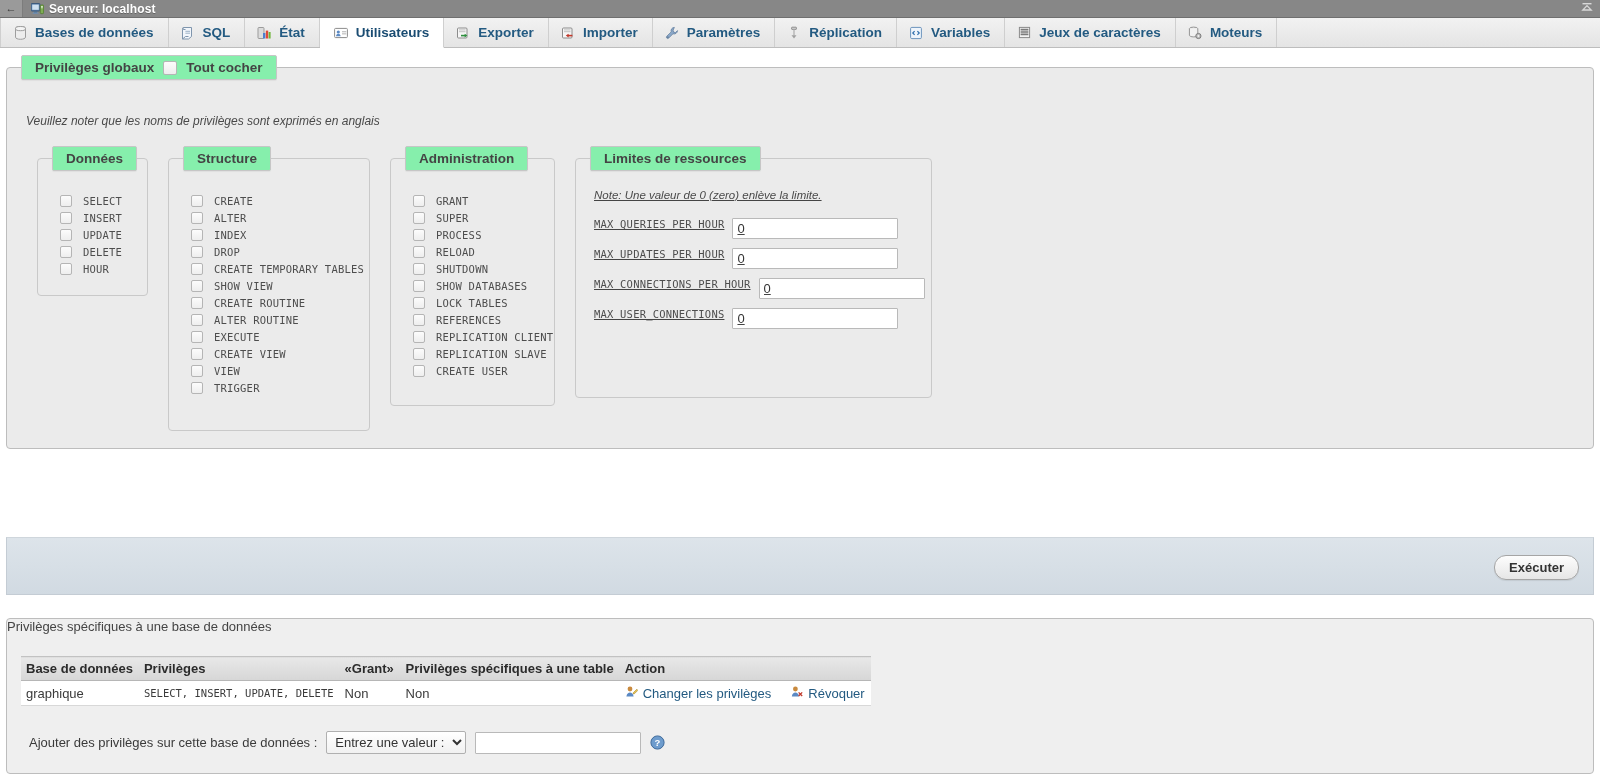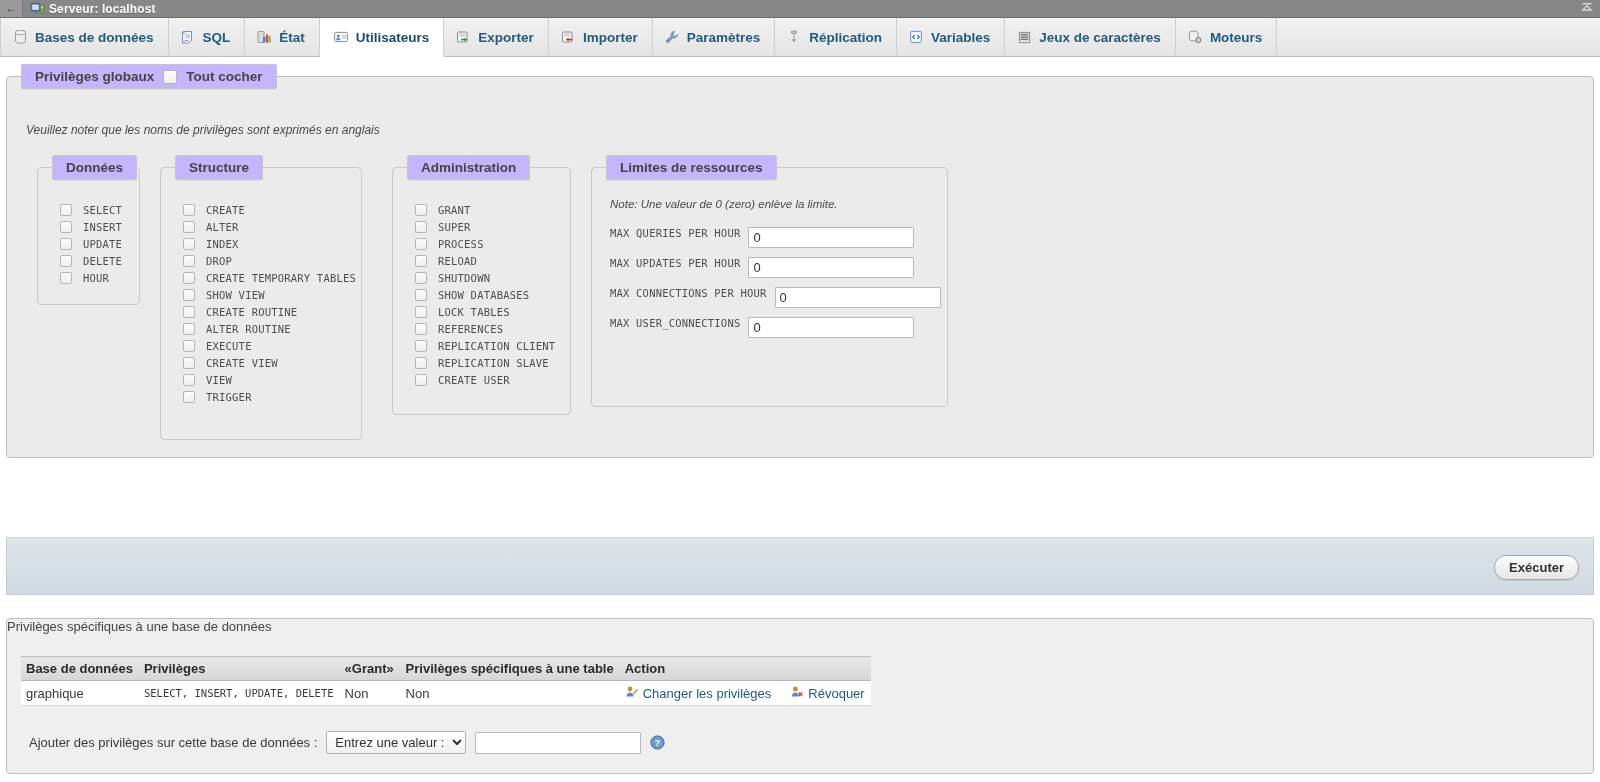--- a/index.html
+++ b/index.html
@@ -59,21 +59,21 @@
     top: 1px;
     color: #d8d8d8;
     font-size: 11px;
     line-height: 14px;
     width: 14px;
     text-align: center;
   }
 
   
   .navbar {
-    height: 39px;
+    height: 30px;
     background: linear-gradient(to bottom, #f2f2f2 0%, #e4e4e4 100%);
     border-bottom: 1px solid #bdbdbd;
     display: flex;
     align-items: stretch;
     padding-left: 0;
     box-sizing: border-box;
   }
   .navtab {
     display: flex;
     align-items: center;
@@ -122,21 +122,21 @@
     position: relative;
     border: 1px solid #bdbdbd;
     border-radius: 4px;
     background: #ebebeb;
     box-sizing: border-box;
   }
   .fs > .legend {
     position: absolute;
     top: -13px;
     left: 14px;
-    background: #c4b5fd;
+    background: #86efac;
     border: 1px solid #c6c6c6;
     border-radius: 2px;
     padding: 4px 13px 4px 13px;
     font-weight: bold;
     color: #444;
     font-size: 13.5px;
     display: flex;
     align-items: center;
     gap: 9px;
     white-space: nowrap;
@@ -163,23 +163,23 @@
 
   .priv-cols {
     position: absolute;
     top: 90px;
     left: 30px;
     display: flex;
     align-items: flex-start;
     gap: 20px;
   }
 
-  #fs-donnees   { width: 103px; height: 138px; margin-top: 0; }
+  #fs-donnees   { width: 111px; height: 138px; margin-top: 0; }
   #fs-structure { width: 202px; height: 273px; }
-  #fs-admin     { width: 179px; height: 248px; margin-left: 10px; }
+  #fs-admin     { width: 165px; height: 248px; }
   #fs-limits    { width: 357px; height: 240px; }
 
   .fs .body {
     padding: 33px 0 0 22px;
   }
   .cb-row {
     display: flex;
     align-items: center;
     gap: 11px;
     height: 17px;
@@ -197,21 +197,21 @@
   }
   .cb-row .cb-label {
     font-family: "DejaVu Sans Mono", "Liberation Mono", monospace;
     font-size: 10.5px;
     color: #4d4d4d;
     letter-spacing: .2px;
     white-space: nowrap;
   }
 
   
-  #fs-limits .body { padding: 30px 0 0 18px; }
+  #fs-limits .body { padding: 30px 0 0 18px; text-decoration: underline; }
   .limit-note {
     font-style: italic;
     font-size: 11.5px;
     color: #4a4a4a;
     margin: 0 0 17px 0;
   }
   .limit-row {
     display: flex;
     margin-bottom: 9px;
   }

